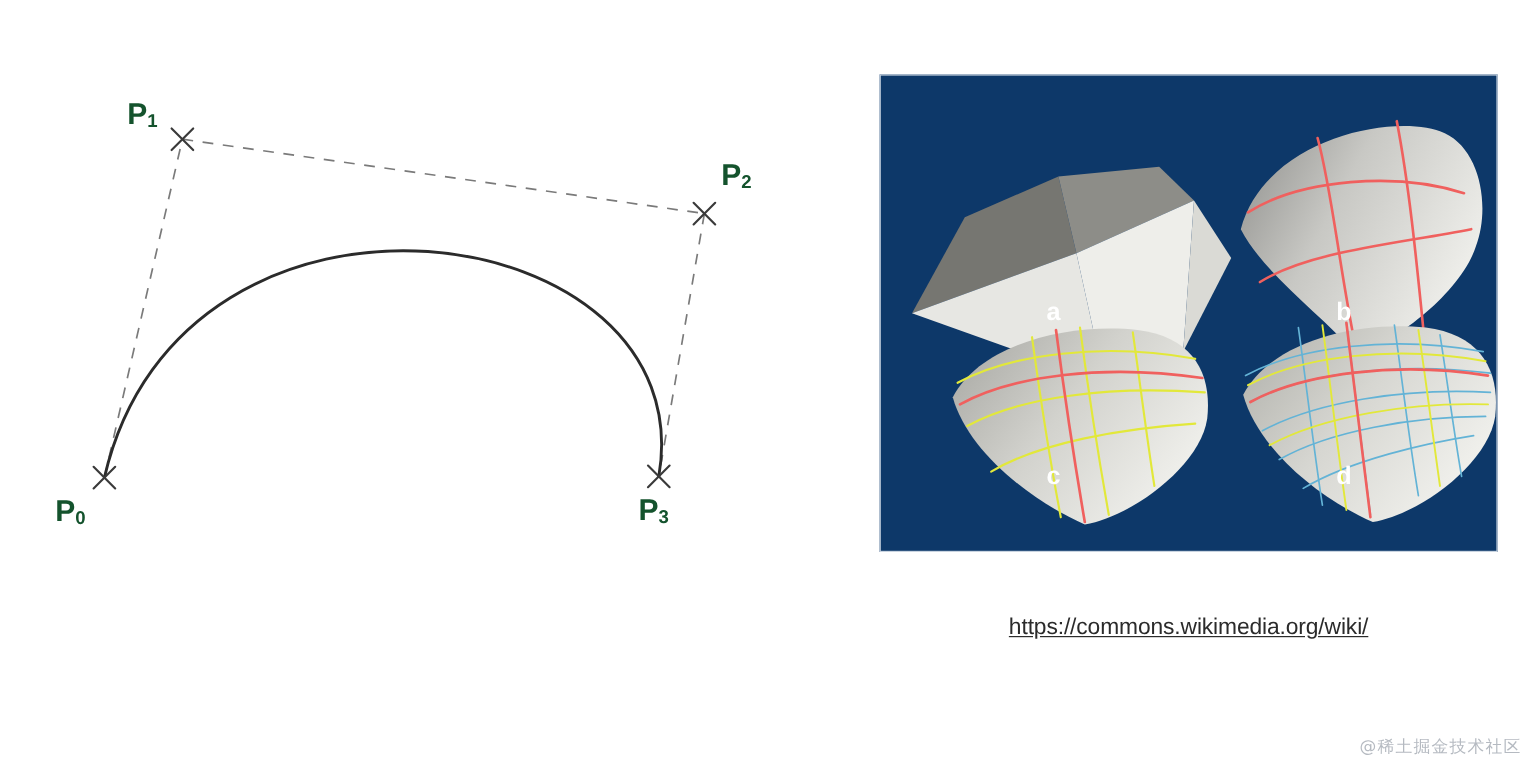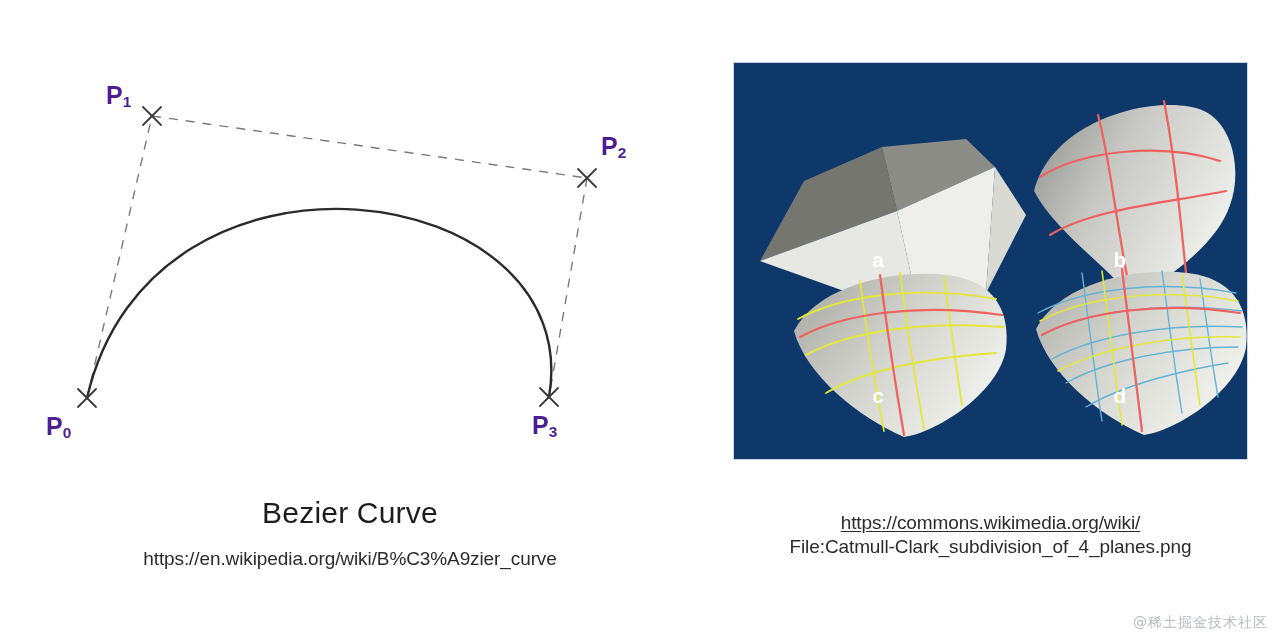--- a/index.html
+++ b/index.html
@@ -39,21 +39,21 @@
   }
   .bezier-figure svg {
     display: block;
   }
 
   .pt-label {
     position: absolute;
     font-family: "Liberation Sans", sans-serif;
     font-size: 25px;
     font-weight: 600;
-    color: #4c1d95;
+    color: #14532d;
     letter-spacing: 0px;
     line-height: 1;
     white-space: nowrap;
   }
   .pt-label sub {
     font-size: 0.62em;
     font-weight: 600;
     vertical-align: baseline;
     position: relative;
     top: 3px;
@@ -277,25 +277,20 @@
           <g stroke="#f0605e" stroke-width="2.2" fill="none" stroke-linecap="round">
             <path d="M 308 272 C 352 248 430 238 506 250"></path>
             <path d="M 388 206 C 394 252 400 306 408 368"></path>
           </g>
           <text x="386" y="340" font-family="Liberation Sans, sans-serif" font-size="21" font-weight="700" fill="#ffffff" text-anchor="middle">d</text>
         </g>
       </svg>
     </div>
   </div>
 
-  <div class="caption-block" id="caption-left">
-    <div class="caption-title">Bezier Curve</div>
-    <div class="caption-url">https://en.wikipedia.org/wiki/B%C3%A9zier_curve</div>
-  </div>
 
   <div class="caption-block" id="caption-right">
     <div class="caption-url linked">https://commons.wikimedia.org/wiki/</div>
-    <div class="caption-url">File:Catmull-Clark_subdivision_of_4_planes.png</div>
   </div>
 
   <div class="watermark">@稀土掘金技术社区</div>
 
 </div>
 
 </body></html>

